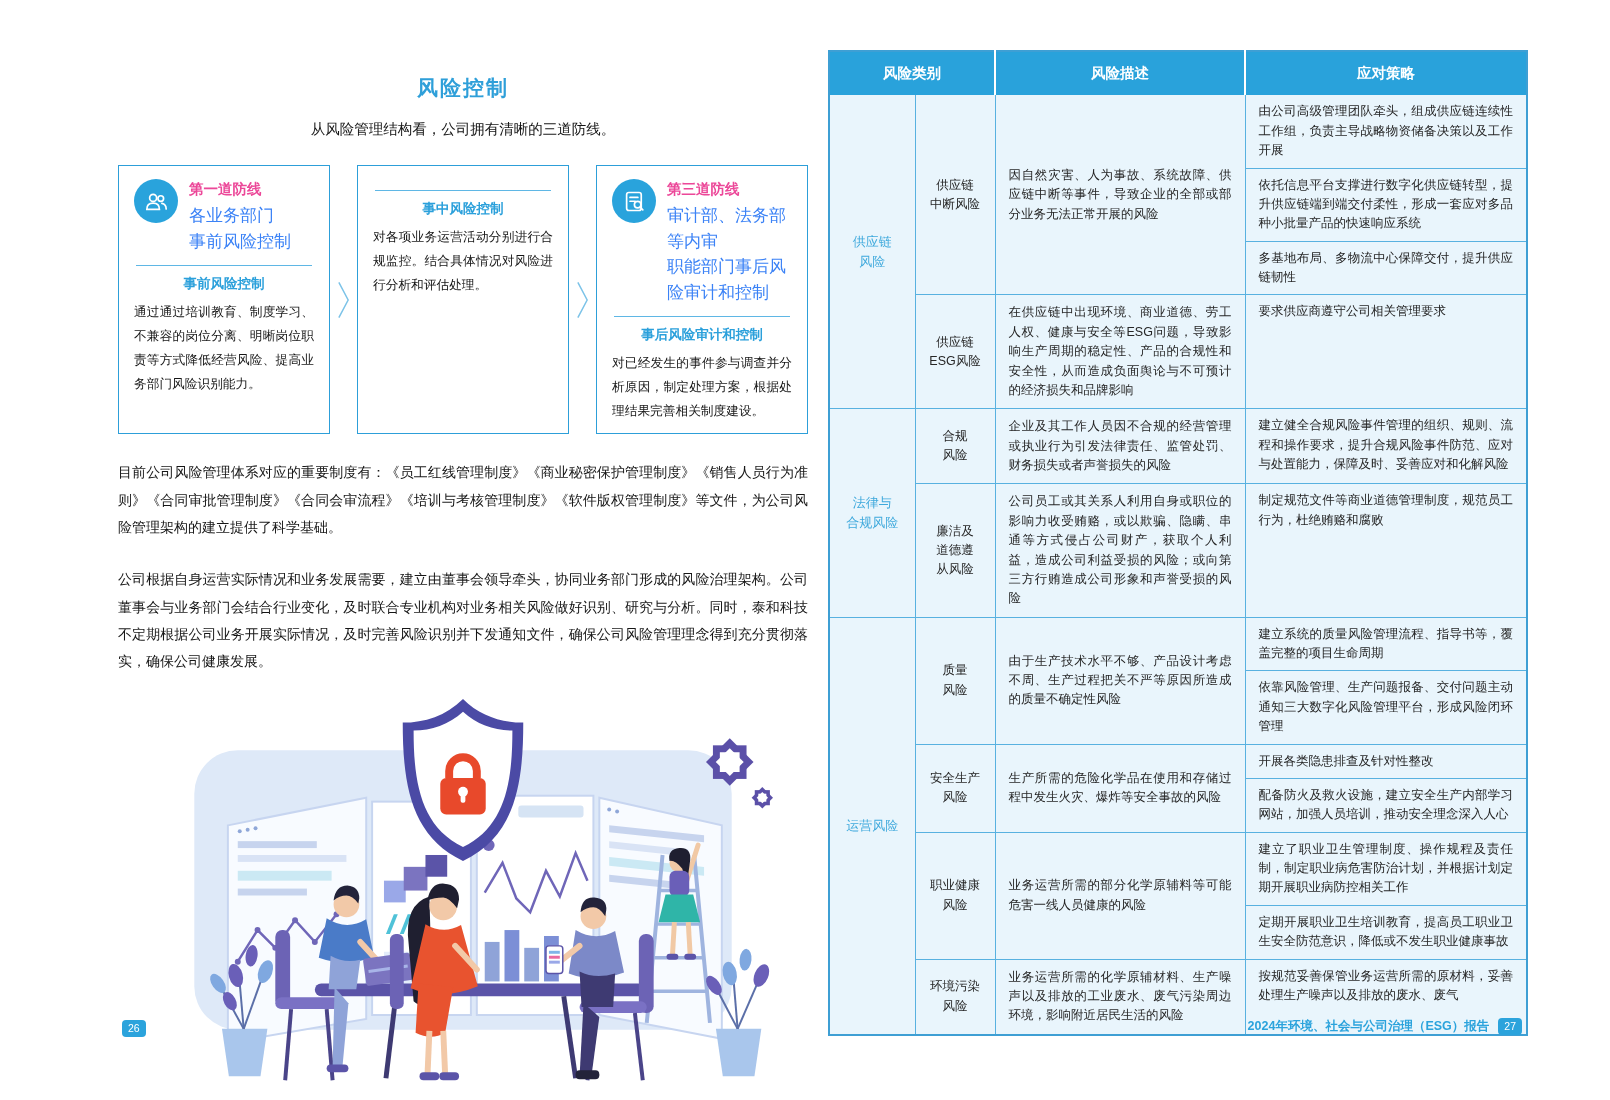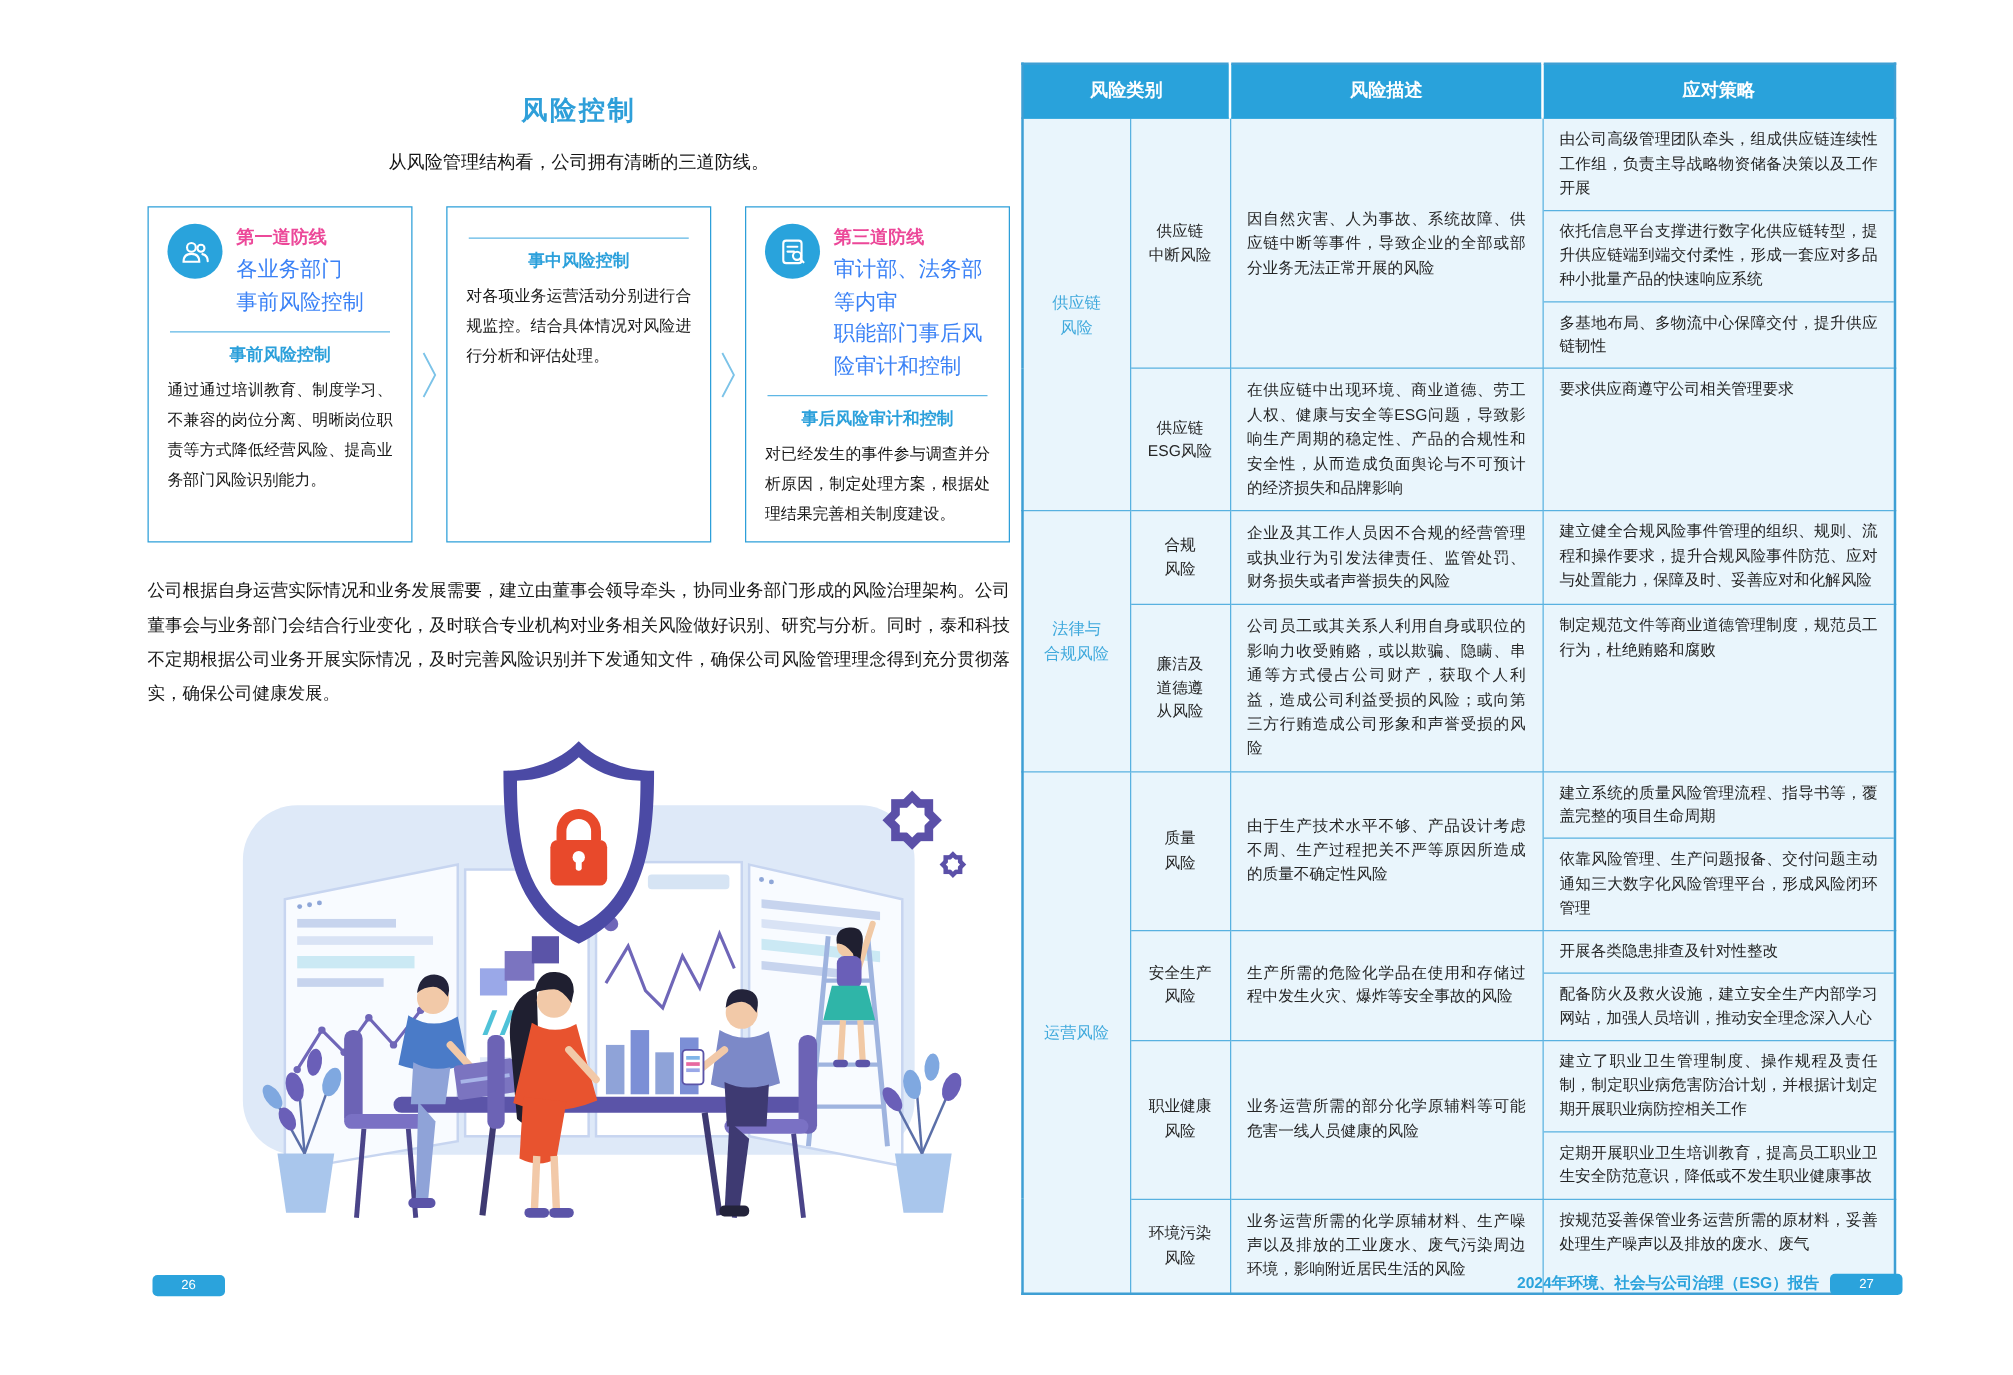--- a/index.html
+++ b/index.html
@@ -22,25 +22,25 @@
     display:flex;align-items:center;justify-content:center;}
   .dbox-icon svg{width:27px;height:27px;}
   .dbox-title{font-size:14.5px;font-weight:bold;color:#ec4899;margin:1px 0 4px;}
   .dbox-dept{font-size:17px;line-height:1.5;color:#3b82f6;white-space:pre-line;}
   .dbox-divider{border-top:1px solid #5FB7E5;margin:11px 2px 9px;}
   .dbox-stage{font-size:13.5px;font-weight:bold;color:#2BA0DB;text-align:center;margin-bottom:7px;}
   .dbox-body{font-size:12.7px;line-height:1.9;text-align:justify;color:#161616;}
   .para{font-size:14px;line-height:1.95;text-align:justify;color:#161616;margin:25px 0 0;}
   .illu-wrap{margin-top:12px;text-align:center;}
   .page-badge{display:inline-block;background:#2BA3DC;color:#fff;font-size:10.5px;
-    border-radius:4px;padding:1px 23px;line-height:1.4;}
+    border-radius:4px;padding:1px 6px;line-height:1.4;}
   .badge-left{position:absolute;left:82px;top:1020px;}
   
   .page-right{position:absolute;left:805px;top:0;width:805px;height:1100px;}
-  .risk-table{position:absolute;left:12px;top:50px;width:698px;border-collapse:collapse;
+  .risk-table{position:absolute;left:23px;top:50px;width:698px;border-collapse:collapse;
     table-layout:fixed;font-size:12.5px;line-height:1.55;color:#262626;padding-left:20px;}
   .risk-table th{background:#29A2DB;color:#fff;font-size:14.5px;font-weight:bold;
     padding:10px 4px;border:1px solid #29A2DB;}
   .risk-table th + th{border-left:2px solid #ffffff;}
   .risk-table td{background:#E9F5FC;border:1px solid #58B1E0;}
   .risk-table{border:2px solid #3E9FD4;}
   .cat-cell{color:#3FA9DC;text-align:center;vertical-align:middle;white-space:pre-line;font-size:13px;}
   .name-cell{text-align:center;vertical-align:middle;white-space:pre-line;padding:6px 4px;}
   .desc-cell{padding:8px 13px;text-align:justify;vertical-align:middle;}
   .strat-cell{padding:0;vertical-align:top;}
@@ -114,20 +114,21 @@
             <div class="dbox-dept">审计部、法务部等内审
 职能部门事后风险审计和控制</div>
           </div>
         </div>
         <div class="dbox-divider"></div>
         <div class="dbox-stage">事后风险审计和控制</div>
         <div class="dbox-body">对已经发生的事件参与调查并分析原因，制定处理方案，根据处理结果完善相关制度建设。</div>
       </div>
     </div>
 
+    <p class="para">目前公司风险管理体系对应的重要制度有：《员工红线管理制度》《商业秘密保护管理制度》《销售人员行为准则》《合同审批管理制度》《合同会审流程》《培训与考核管理制度》《软件版权管理制度》等文件，为公司风险管理架构的建立提供了科学基础。</p>
     <p class="para">公司根据自身运营实际情况和业务发展需要，建立由董事会领导牵头，协同业务部门形成的风险治理架构。公司董事会与业务部门会结合行业变化，及时联合专业机构对业务相关风险做好识别、研究与分析。同时，泰和科技不定期根据公司业务开展实际情况，及时完善风险识别并下发通知文件，确保公司风险管理理念得到充分贯彻落实，确保公司健康发展。</p>
 
     <div class="illu-wrap">
       <svg viewBox="0 0 660 420" width="652" height="415">
         <rect x="58" y="64" width="544" height="283" rx="44" fill="#DEE9F8"></rect>
 
         <g>
           <path d="M92,140 L232,112 L232,336 L92,360 Z" fill="#F8FBFF" stroke="#C7D5F0" stroke-width="2"></path>
           <circle cx="104" cy="146" r="2" fill="#8FA7D8"></circle>
             <circle cx="112" cy="144.5" r="2" fill="#8FA7D8"></circle>

